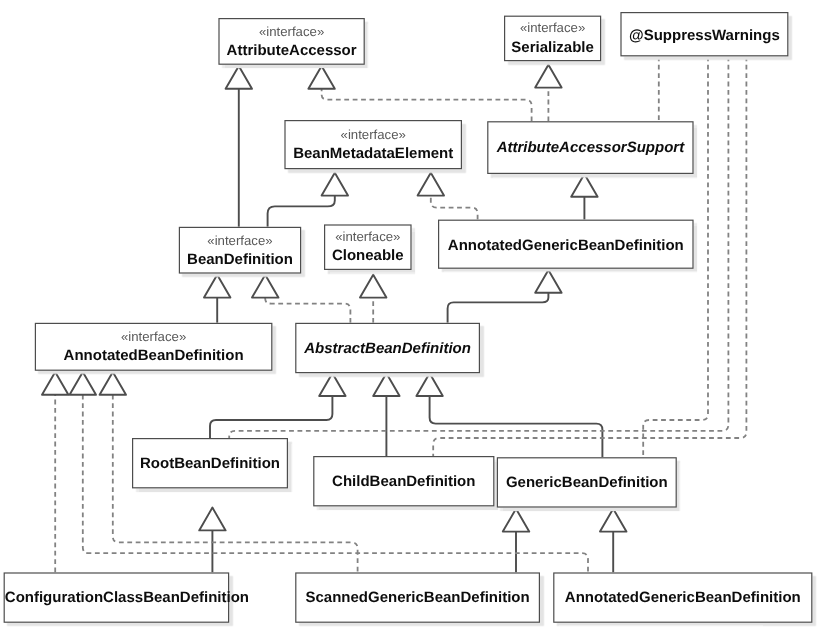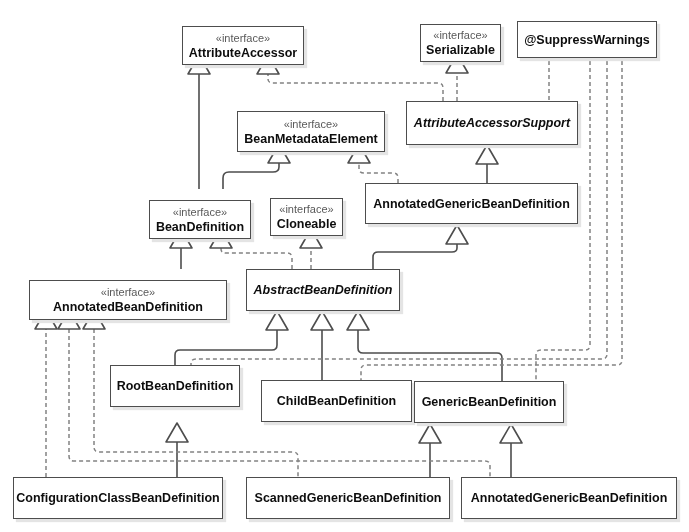--- a/index.html
+++ b/index.html
@@ -2,21 +2,21 @@
 <html><head>
 <meta charset="utf-8">
 <style>
   html,body{margin:0;padding:0;background:#ffffff;}
   #stage{position:relative;width:689px;height:532px;background:#ffffff;overflow:hidden;
          font-family:"Liberation Sans",sans-serif;}
   #edges{position:absolute;left:0;top:0;width:689px;height:532px;}
 
   .node{position:absolute;background:#ffffff;border:1.6px solid #4d4d4d;box-sizing:border-box;
         box-shadow:3px 3px 1px #e4e4e4;text-align:center;}
-  .iface,.single{display:flex;flex-direction:column;align-items:center;justify-content:center;margin-top:11px;}
+  .iface,.single{display:flex;flex-direction:column;align-items:center;justify-content:center;}
   .stereo{font-size:11px;line-height:14px;color:#595959;white-space:nowrap;}
   .cname{font-size:12.5px;line-height:16px;font-weight:bold;color:#0d0d0d;white-space:nowrap;}
   .abstract .cname{font-style:italic;}
   .cls{display:flex;flex-direction:row;}
   .cls .title{flex:1;display:flex;align-items:center;justify-content:center;}
   .cls .row{height:9px;border-top:1.6px solid #4d4d4d;}
 
   .solid-edge{fill:none;stroke:#4d4d4d;stroke-width:1.6;}
   .dashed-edge{fill:none;stroke:#828282;stroke-width:1.5;stroke-dasharray:4 3;}
   .tri{fill:#ffffff;stroke:#4d4d4d;stroke-width:1.6;stroke-linejoin:round;}
@@ -195,21 +195,21 @@
   </div>
 
   <div class="node cls" style="left:414px;top:381px;width:150px;height:42px">
     <div class="title">
         <span class="cname">GenericBeanDefinition</span>
       </div>
     <div class="row"></div>
     <div class="row"></div>
   </div>
 
-  <div class="node cls" style="left:13px;top:477px;width:210px;height:42px">
+  <div class="node cls" style="left:3px;top:477px;width:188px;height:42px">
     <div class="title">
         <span class="cname">ConfigurationClassBeanDefinition</span>
       </div>
     <div class="row"></div>
     <div class="row"></div>
   </div>
 
   <div class="node cls" style="left:246px;top:477px;width:204px;height:42px">
     <div class="title">
         <span class="cname">ScannedGenericBeanDefinition</span>

